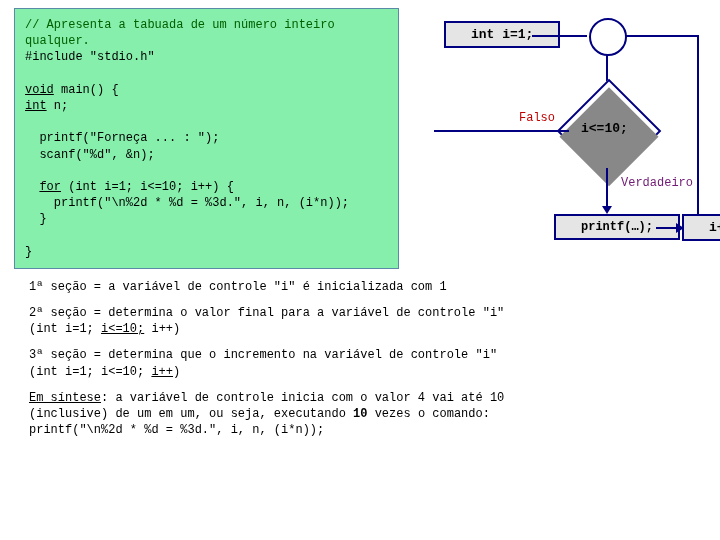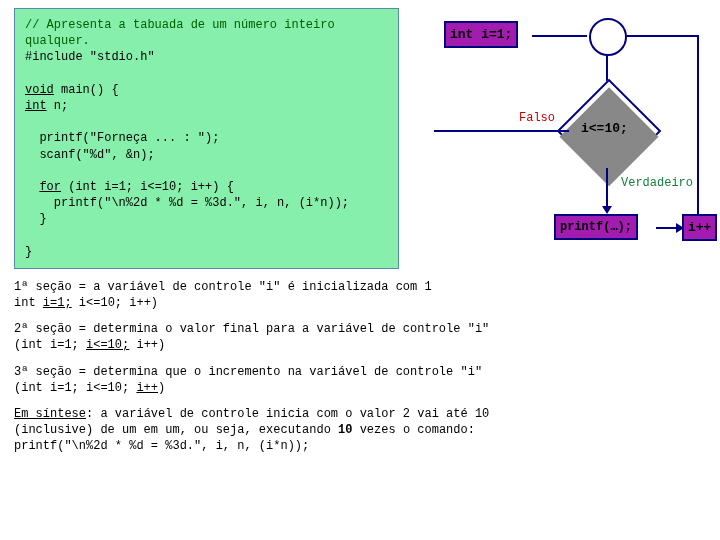--- a/index.html
+++ b/index.html
@@ -2,34 +2,34 @@
 <html><head>
 <meta charset="utf-8">
 <style>
 html,body{margin:0;padding:0;font-family:"Courier New",monospace;font-size:12px;color:#000;background:#fff}
 .page{width:720px;height:540px;padding:8px 14px;box-sizing:border-box;position:relative}
 .code-area{position:relative}
 .code-box{background:#86efac;border:1px solid #5a8aa8;padding:8px 10px;width:385px;line-height:1.35;box-sizing:border-box;position:relative}
 .cmt{color:#006000}
 .kw{text-decoration:underline}
 .flow{position:absolute;left:400px;top:8px;width:300px;height:245px}
-.nbox{position:absolute;background:#a21caf;border:2px solid #000080;padding:4px 4px;font-weight:bold;font-family:"Courier New",monospace;font-size:13px}
+.nbox{position:absolute;background:#e5e5e5;border:2px solid #000080;padding:4px 25px;font-weight:bold;font-family:"Courier New",monospace;font-size:13px}
 .nbox::after{content:"";position:absolute;left:4px;top:4px;right:-4px;bottom:-4px;background:#888;z-index:-1}
 .circle{position:absolute;width:34px;height:34px;border-radius:50%;background:#fff;border:2px solid #000080}
 .circle::after{content:"";position:absolute;left:3px;top:3px;width:34px;height:34px;border-radius:50%;background:#888;z-index:-1}
 .diamond{position:absolute;width:70px;height:70px;transform:rotate(45deg);background:#fff;border:2px solid #000080}
 .diamond::after{content:"";position:absolute;left:4px;top:4px;width:70px;height:70px;background:#888;z-index:-1}
 .dlabel{position:absolute;font-weight:bold;font-family:"Courier New",monospace;font-size:13px;z-index:5}
 .arrow{position:absolute;background:#000080}
 .ahead-down{position:absolute;width:0;height:0;border-left:5px solid transparent;border-right:5px solid transparent;border-top:8px solid #000080}
 .ahead-right{position:absolute;width:0;height:0;border-top:5px solid transparent;border-bottom:5px solid transparent;border-left:8px solid #000080}
 .flabel{position:absolute;font-family:"Courier New",monospace;font-size:12px}
 .falso{color:#c00000}
-.verd{color:#15803d}
-.para{margin:10px 0;line-height:1.35;font-family:"Courier New",monospace;font-size:12px}
+.verd{color:#701a75}
+.para{margin:10px 15px;line-height:1.35;font-family:"Courier New",monospace;font-size:12px}
 .u{text-decoration:underline}
 </style>
 </head>
 <body>
 
 <div class="page">
 <div class="code-area">
   <div class="code-box">
     <div class="cmt">// Apresenta a tabuada de um número inteiro qualquer.</div>
     <div>#include "stdio.h"</div>
@@ -81,32 +81,31 @@
     <div class="arrow" style="left:242px;top:211px;width:22px;height:2px"></div>
     <div class="ahead-right" style="left:262px;top:207px"></div>
 
     <div class="arrow" style="left:283px;top:20px;width:2px;height:178px"></div>
     <div class="arrow" style="left:211px;top:19px;width:74px;height:2px"></div>
   </div>
 </div>
 
 <div class="para">
   <div>1ª seção = a variável de controle "i" é inicializada com 1</div>
-  <div><span>int </span><span class="u">i=1;</span><span> i&lt;=10; i++)</span></div>
 </div>
 
 <div class="para">
   <div>2ª seção = determina o valor final para a variável de controle "i"</div>
   <div><span>(int i=1; </span><span class="u">i&lt;=10;</span><span> i++)</span></div>
 </div>
 
 <div class="para">
   <div>3ª seção = determina que o incremento na variável de controle "i"</div>
   <div><span>(int i=1; i&lt;=10; </span><span class="u">i++</span><span>)</span></div>
 </div>
 
 <div class="para">
-  <div><span class="u">Em síntese</span><span>: a variável de controle inicia com o valor 2 vai até 10</span></div>
+  <div><span class="u">Em síntese</span><span>: a variável de controle inicia com o valor 4 vai até 10</span></div>
   <div><span>(inclusive) de um em um, ou seja, executando </span><b>10</b><span> vezes o comando:</span></div>
   <div>printf("\n%2d * %d = %3d.", i, n, (i*n));</div>
 </div>
 
 </div>
 
 </body></html>

